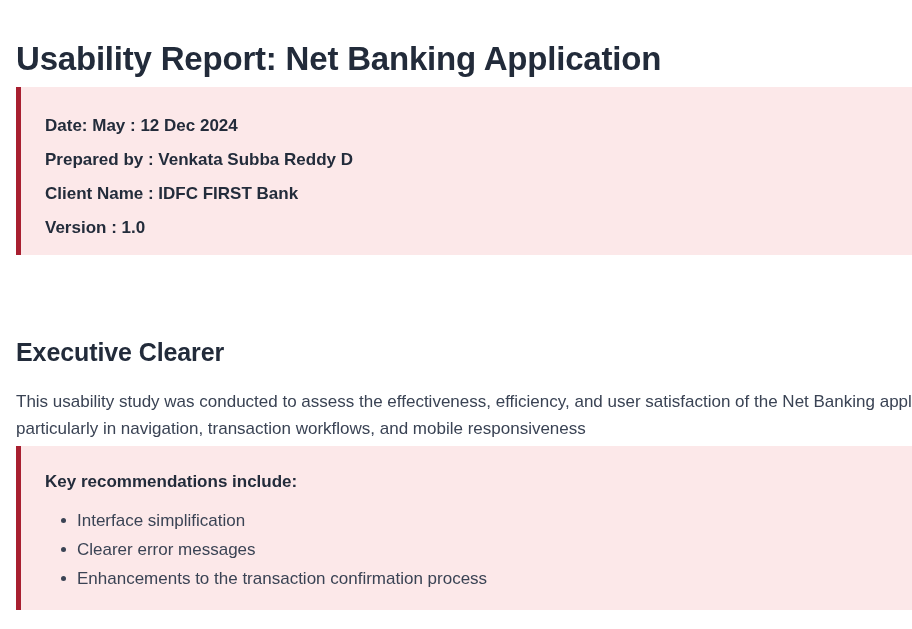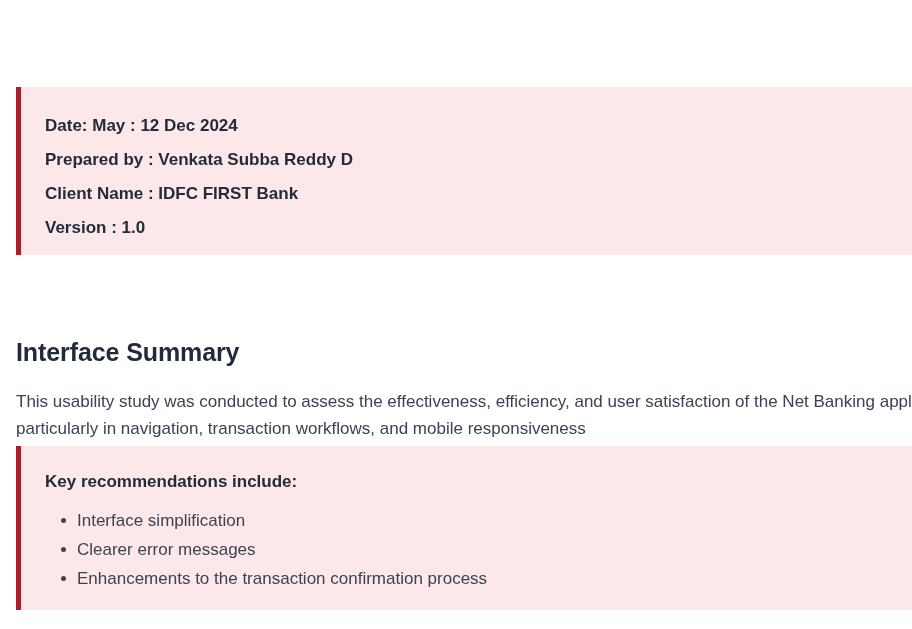--- a/index.html
+++ b/index.html
@@ -126,29 +126,30 @@
     height: 5px;
     border-radius: 50%;
     background: #3a4354;
   }
 </style>
 </head>
 <body>
 
 <div class="page">
 
+  <h1 class="doc-title">Usability Report: Net Banking Application</h1>
 
   <div class="callout callout-meta">
     <div class="meta-line">Date: May : 12 Dec 2024</div>
     <div class="meta-line">Prepared by : Venkata Subba Reddy D</div>
     <div class="meta-line">Client Name  : IDFC FIRST Bank</div>
     <div class="meta-line">Version : 1.0</div>
   </div>
 
-  <h2 class="section-heading">Interface Summary</h2>
+  <h2 class="section-heading">Executive Clearer</h2>
 
   <p class="body-paragraph">This usability study was conducted to assess the effectiveness, efficiency, and user satisfaction of the Net Banking application, particularly in navigation, transaction workflows, and mobile responsiveness</p>
 
   <div class="callout callout-reco">
     <div class="reco-title">Key recommendations include:</div>
     <ul class="reco-list">
       <li>Interface simplification</li>
       <li>Clearer error messages</li>
       <li>Enhancements to the transaction confirmation process</li>
     </ul>

